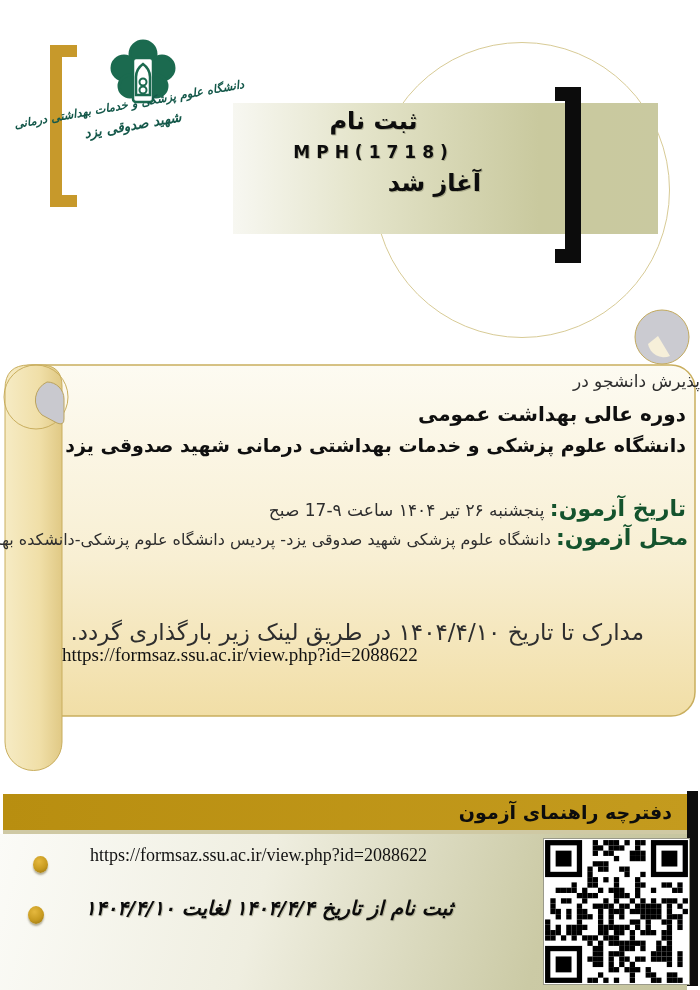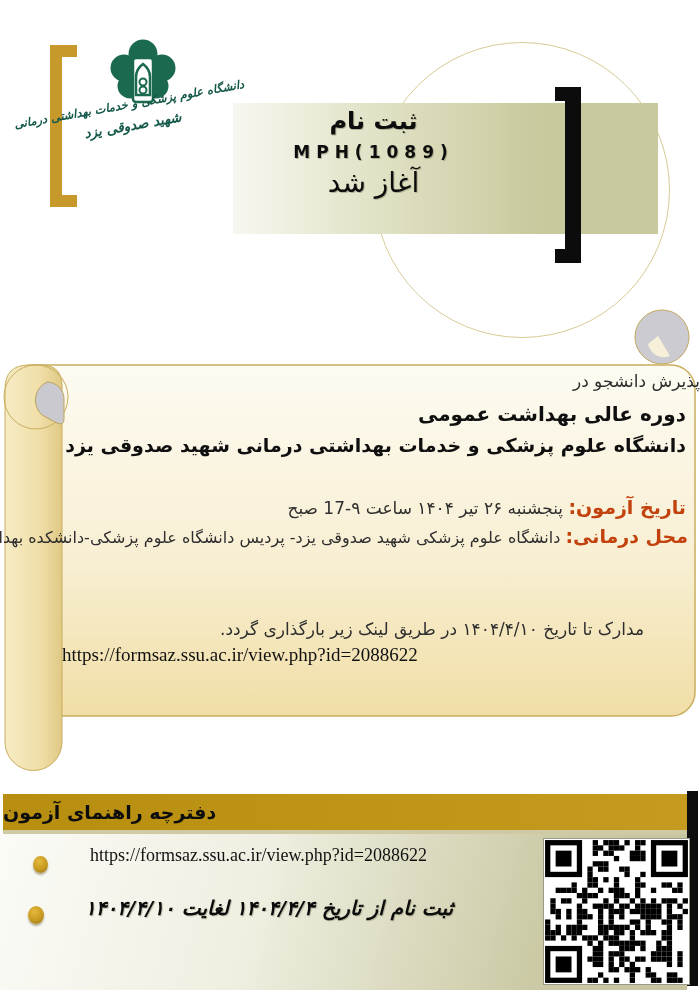--- a/index.html
+++ b/index.html
@@ -19,43 +19,43 @@
   .circle-outline{position:absolute;left:374px;top:42px;width:296px;height:296px;
     border:1px solid #D8CB96;border-radius:50%;}
 
   .band{position:absolute;left:233px;top:103px;width:425px;height:131px;
     background:linear-gradient(to right,#F7F7F1 0%,#E4E4CA 30%,#C9C99E 72%,#C9C9A0 100%);}
   .band-text{position:absolute;left:266px;top:104px;width:215px;text-align:center;color:#0d0d0d;}
   .band-text .b1{direction:rtl;font-size:24px;font-weight:bold;letter-spacing:9px;line-height:34px;
     text-shadow:1px 1px 0 rgba(120,120,90,.45);white-space:nowrap;}
   .band-text .b2{direction:ltr;font-size:17px;font-weight:bold;letter-spacing:6px;line-height:28px;
     text-shadow:1px 1px 0 rgba(120,120,90,.45);white-space:nowrap;}
-  .band-text .b3{direction:rtl;font-size:28px;font-weight:normal;letter-spacing:7px;line-height:34px;
-    text-shadow:1px 1px 0 rgba(120,120,90,.45);white-space:nowrap;}
+  .band-text .b3{direction:rtl;font-size:24px;font-weight:bold;letter-spacing:7px;line-height:34px;
+    text-shadow:1px 1px 0 rgba(120,120,90,.45);white-space:nowrap;text-align:right;}
 
   .bracket-black{position:absolute;left:555px;top:87px;width:26px;height:176px;
     border-right:16px solid #0c0c0c;border-top:14px solid #0c0c0c;border-bottom:14px solid #0c0c0c;}
 
   
   .scroll-art{position:absolute;left:0;top:300px;width:700px;height:490px;}
   .s-text{position:absolute;direction:rtl;white-space:nowrap;color:#2e2e2e;}
   .s-intro{top:371px;right:0;font-size:17px;}
   .s-program{top:402px;right:14px;font-size:20px;font-weight:bold;color:#0f0f0f;margin-left:8px;}
   .s-univ{top:434px;right:14px;font-size:19px;font-weight:bold;color:#0f0f0f;text-align:center;}
   .s-date{top:496px;right:14px;font-size:17px;}
   .s-loc{top:525px;right:12px;font-size:16px;}
-  .s-text b{font-size:19px;color:#c2410c;}
-  .s-note{top:619px;right:56px;font-size:17px;}
+  .s-text b{font-size:22px;color:#14532d;}
+  .s-note{top:619px;right:56px;font-size:23px;}
   .s-url{position:absolute;left:62px;top:644px;font-family:"Liberation Serif",serif;
     font-size:19px;color:#111;direction:ltr;}
 
   
   .gold-bar{position:absolute;left:3px;top:794px;width:684px;height:36px;
     background:linear-gradient(to right,#B88E10,#C49B1E);
-    text-align:left;line-height:36px;padding-right:15px;
+    text-align:right;line-height:36px;padding-right:15px;
     font-size:19px;font-weight:bold;color:#0d0d0d;direction:rtl;}
   .bar-shadow{position:absolute;left:3px;top:830px;width:684px;height:4px;background:#CFC9A4;}
   .footer-panel{position:absolute;left:0;top:834px;width:687px;height:156px;
     background:linear-gradient(105deg,#FBFBF7 0%,#EFEEE0 38%,#CBCAA5 78%,#C5C49E 100%);}
   .black-bar{position:absolute;left:687px;top:791px;width:11px;height:195px;background:#0d0d0d;}
   .bullet{position:absolute;border-radius:50%;
     background:radial-gradient(circle at 40% 32%,#E5B83E 0%,#C79A1F 55%,#8F6E12 100%);
     box-shadow:0 2px 2px rgba(90,80,40,.45);}
   .bullet-1{left:33px;top:856px;width:15px;height:17px;}
   .bullet-2{left:28px;top:906px;width:16px;height:18px;}
@@ -90,21 +90,21 @@
   <div class="logo-text">
     <div class="l1">دانشگاه علوم پزشکی و خدمات بهداشتی درمانی</div>
     <div class="l2">شهید صدوقی یزد</div>
   </div>
 
   <div class="circle-outline"></div>
   <div class="band"></div>
 
   <div class="band-text">
     <div class="b1">ثبت نام</div>
-    <div class="b2">MPH(1089)</div>
+    <div class="b2">MPH(1718)</div>
     <div class="b3">آغاز شد</div>
   </div>
 
   <div class="bracket-black"></div>
 
   <svg class="scroll-art" viewBox="0 0 700 490">
     <defs>
       <linearGradient id="bodyGrad" x1="0" y1="0" x2="0" y2="1">
         <stop offset="0" stop-color="#FDFBF2"></stop>
         <stop offset="0.55" stop-color="#F8EFD3"></stop>
@@ -124,21 +124,21 @@
     <path d="M 47 82 a 17 17 0 0 1 17 17 v 20 q 0 7 -7 4 l -15 -8 a 20 20 0 0 1 5 -33 z" fill="#C9C9CF" stroke="#BBA35E"></path>
   </svg>
 
   <div class="s-text s-intro">پذیرش دانشجو در</div>
   <div class="s-text s-program">دوره عالی بهداشت عمومی</div>
   <div class="s-text s-univ">دانشگاه علوم پزشکی و خدمات بهداشتی درمانی شهید صدوقی یزد</div>
   <div class="s-text s-date">
     <b>تاریخ آزمون:</b><span> پنجشنبه ۲۶ تیر ۱۴۰۴ ساعت ۹-17 صبح</span>
   </div>
   <div class="s-text s-loc">
-    <b>محل درمانی:</b><span> دانشگاه علوم پزشکی شهید صدوقی یزد- پردیس دانشگاه علوم پزشکی-دانشکده بهداشت</span>
+    <b>محل آزمون:</b><span> دانشگاه علوم پزشکی شهید صدوقی یزد- پردیس دانشگاه علوم پزشکی-دانشکده بهداشت</span>
   </div>
   <div class="s-text s-note">مدارک تا تاریخ ۱۴۰۴/۴/۱۰ در طریق لینک زیر بارگذاری گردد.</div>
   <div class="s-url">https://formsaz.ssu.ac.ir/view.php?id=2088622</div>
 
   <div class="gold-bar">
     <span>دفترچه راهنمای آزمون</span>
   </div>
   <div class="bar-shadow"></div>
   <div class="footer-panel"></div>
   <div class="black-bar"></div>

